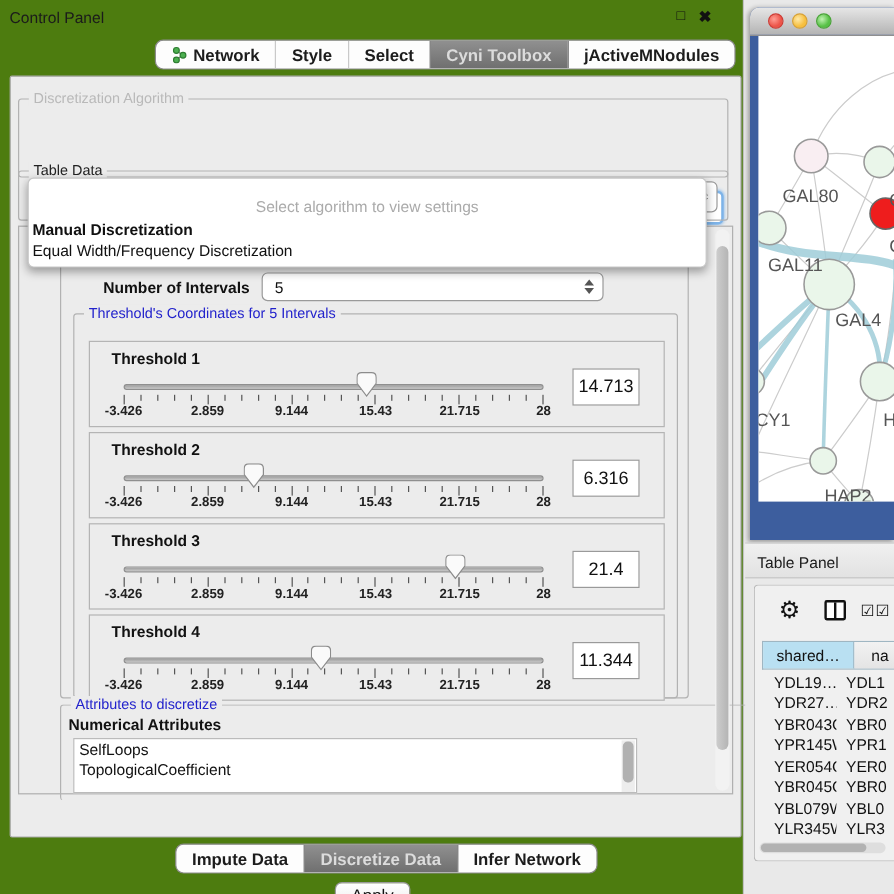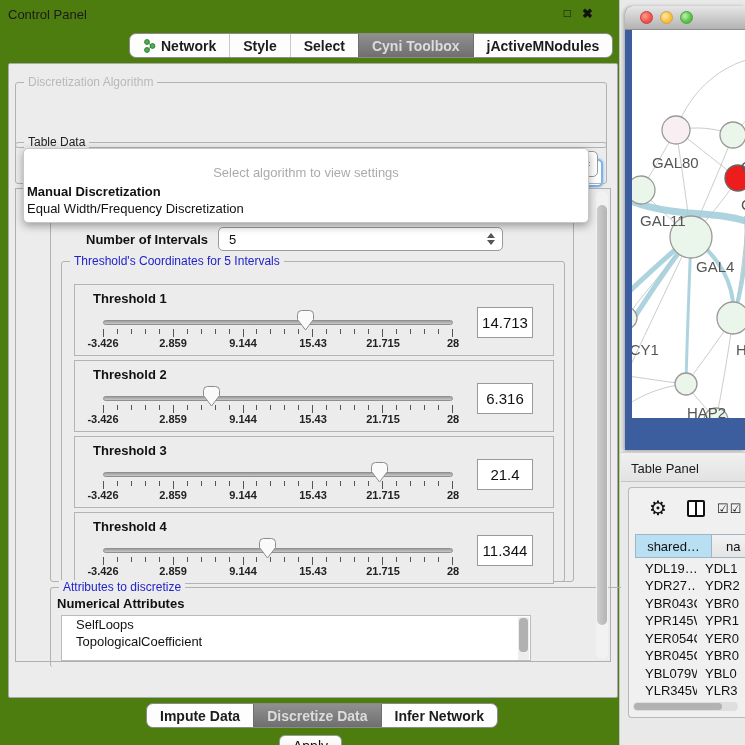--- a/index.html
+++ b/index.html
@@ -60,21 +60,21 @@
   .thumb-svg { position:absolute; top:25px; width:17px; height:21px; }
   .tickrow { position:absolute; left:28px; top:44px; width:350px; height:8px; display:flex; justify-content:space-between; }
   .tickrow i { width:1px; background:#555; height:5px; }
   .tickrow i.major { height:8px; }
   .ticklabel { position:absolute; top:52px; width:60px; text-align:center; font-size:11px; font-weight:bold; color:#222; transform:translateX(-50%); }
   .valbox { position:absolute; right:20px; top:22px; width:56px; height:31px; background:#fff; border:1px solid #9a9a9a; font-size:15px; color:#111; display:flex; align-items:center; justify-content:center; }
 
   
   .attr-sub { position:absolute; left:6px; top:8px; font-size:13px; font-weight:bold; color:#111; }
   .attr-list { position:absolute; left:10px; top:27px; width:470px; height:46px; background:#fff; border:1px solid #bbb; overflow:hidden; }
-  .attr-list .it { font-size:13px; color:#111; padding:1px 0 1px 14px; line-height:15px; }
+  .attr-list .it { font-size:13px; color:#111; padding:1px 0 1px 4px; line-height:15px; }
   .attr-vsb { position:absolute; right:1px; top:1px; width:11px; height:60px; background:#ededed; }
   .attr-vsb .thumb { position:absolute; left:1px; top:1px; width:9px; height:34px; background:#b1b1b1; border-radius:4px; }
 
   .apply-btn { position:absolute; left:270px; top:671px; width:63px; height:22px; background:linear-gradient(#ffffff,#ececec); border:1px solid #9a9a9a; border-radius:6px; font-size:14px; color:#111; display:flex; align-items:center; justify-content:center; }
 
   
   .right { position:absolute; left:621px; top:0; width:124px; height:745px; background:#e9e9e9; }
 
   .netwin { position:absolute; left:4px; top:6px; width:120px; height:444px; background:#3d5e9e; border-top-left-radius:8px; box-shadow:-1px 1px 4px rgba(0,0,0,.35); }
   .net-titlebar { position:absolute; left:0; top:0; width:100%; height:24px; border-top-left-radius:8px; background:linear-gradient(#e7e7e7,#b3b3b3); border-bottom:1px solid #8f8f8f; }

